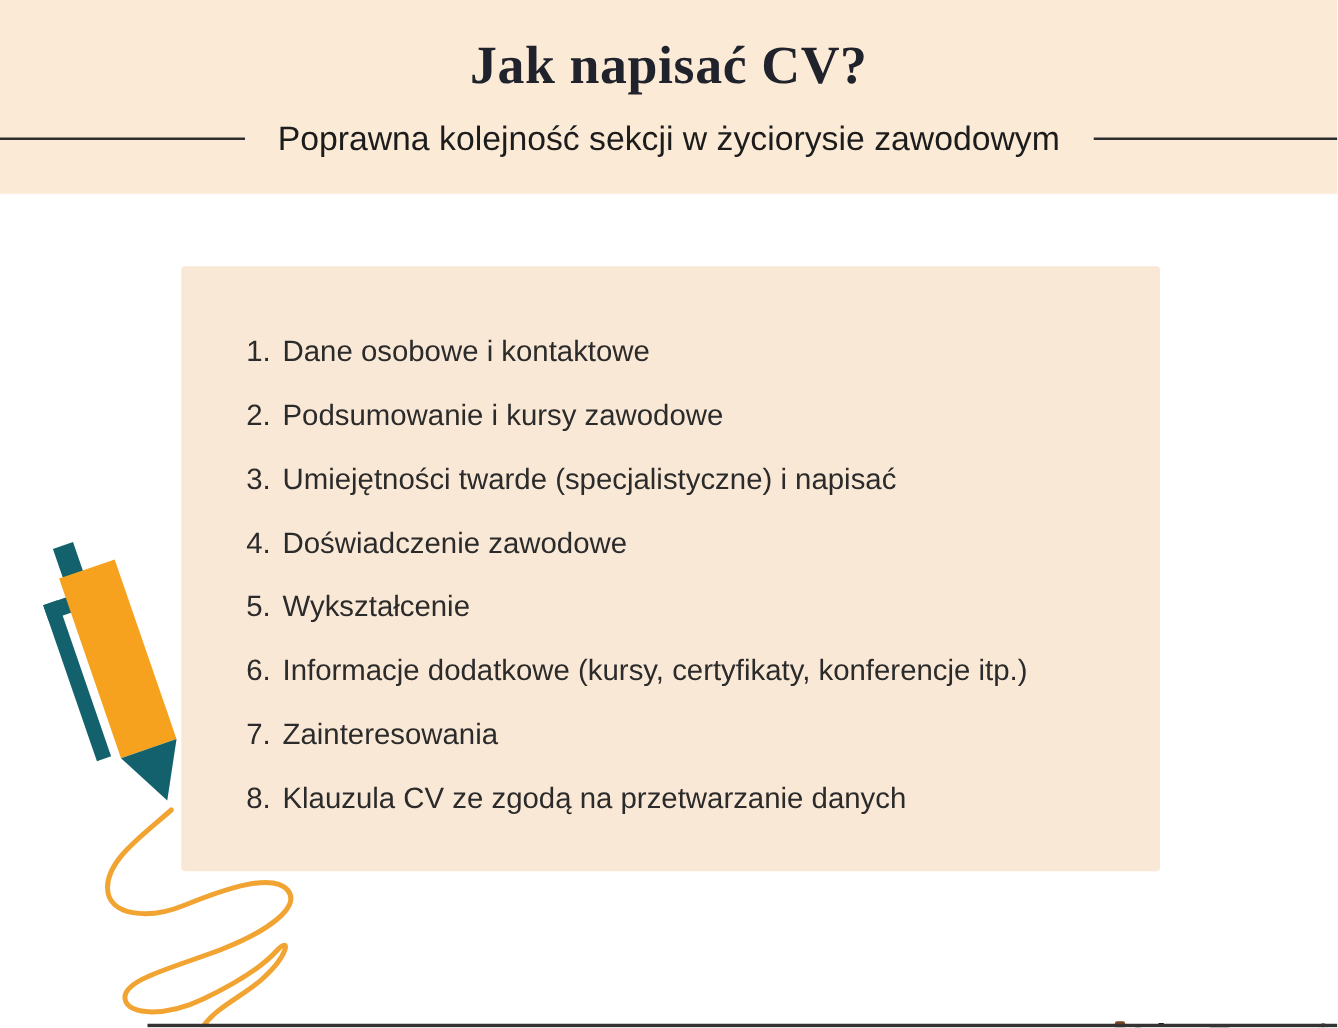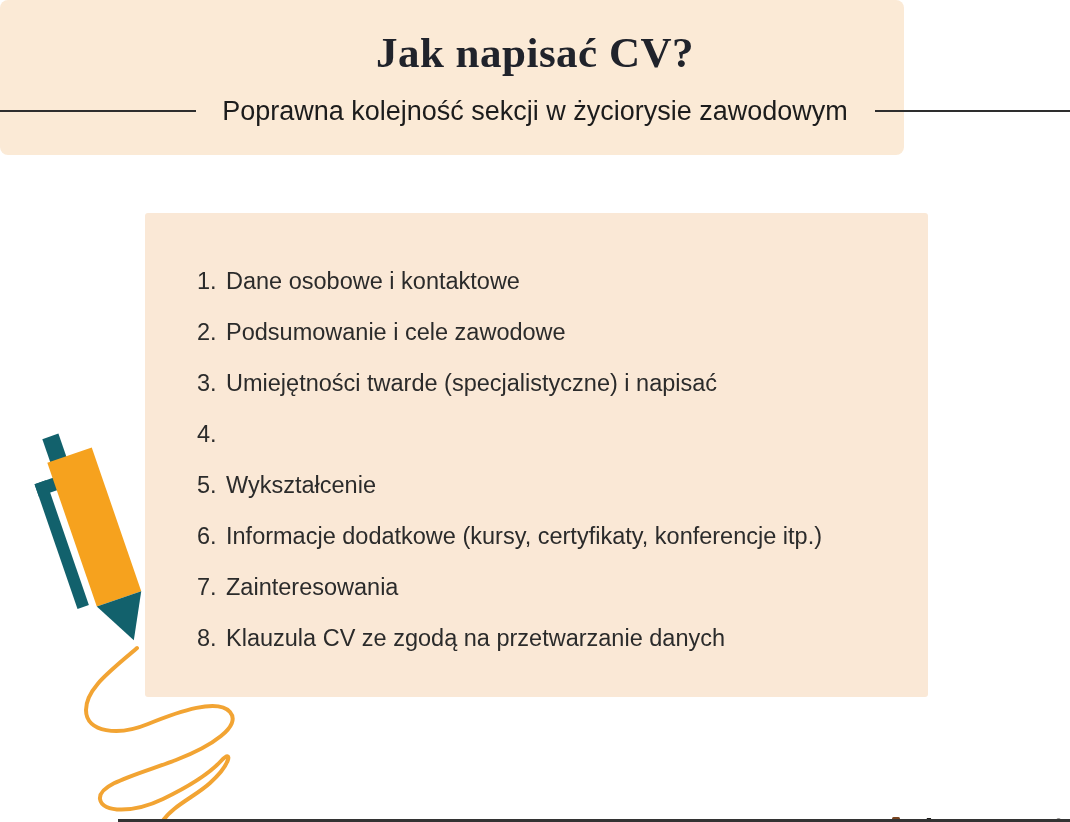--- a/index.html
+++ b/index.html
@@ -4,23 +4,22 @@
 <style>
   html,body { margin:0; padding:0; background:#ffffff; }
   .canvas {
     position:relative; width:1070px; height:822px;
     background:#ffffff; overflow:hidden;
     font-family:"Liberation Sans", sans-serif;
   }
 
   
   .header {
-    position:absolute; left:0; top:0; width:904px; height:155px;
+    position:absolute; left:0; top:0; width:1070px; height:155px;
     background:#fbead6;
-    border-radius:8px;
   }
   .title {
     position:absolute; left:0; top:28px; width:1070px;
     text-align:center;
     font-family:"Liberation Serif", serif;
     font-weight:700; font-size:43px; letter-spacing:0.5px;
     color:#20232b;
   }
   .subtitle-row { position:absolute; left:0; top:96px; width:1070px; height:32px; }
   .subtitle {
@@ -89,28 +88,29 @@
   </div>
 
   <div class="panel">
     <ol class="sections-list">
       <li class="section-row">
         <span class="section-num">1.</span>
         <span class="section-txt">Dane osobowe i kontaktowe</span>
       </li>
       <li class="section-row">
         <span class="section-num">2.</span>
-        <span class="section-txt">Podsumowanie i cele zawodowe</span>
+        <span class="section-txt">Podsumowanie i kursy zawodowe</span>
       </li>
       <li class="section-row">
         <span class="section-num">3.</span>
         <span class="section-txt">Umiejętności twarde (specjalistyczne) i napisać</span>
       </li>
       <li class="section-row">
         <span class="section-num">4.</span>
+        <span class="section-txt">Doświadczenie zawodowe</span>
       </li>
       <li class="section-row">
         <span class="section-num">5.</span>
         <span class="section-txt">Wykształcenie</span>
       </li>
       <li class="section-row">
         <span class="section-num">6.</span>
         <span class="section-txt">Informacje dodatkowe (kursy, certyfikaty, konferencje itp.)</span>
       </li>
       <li class="section-row">

